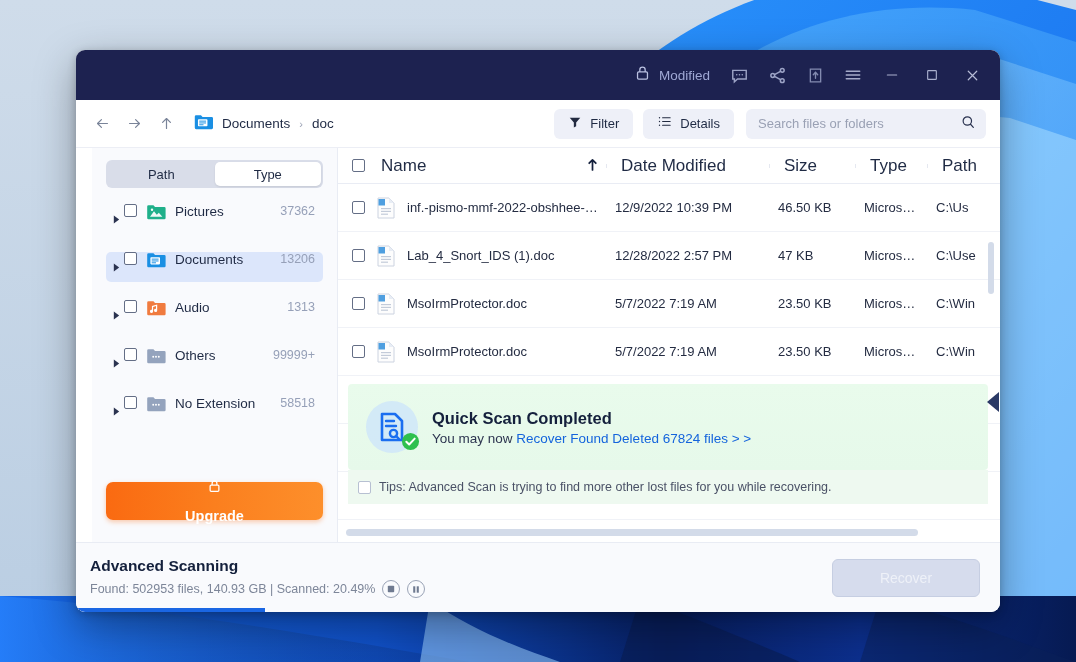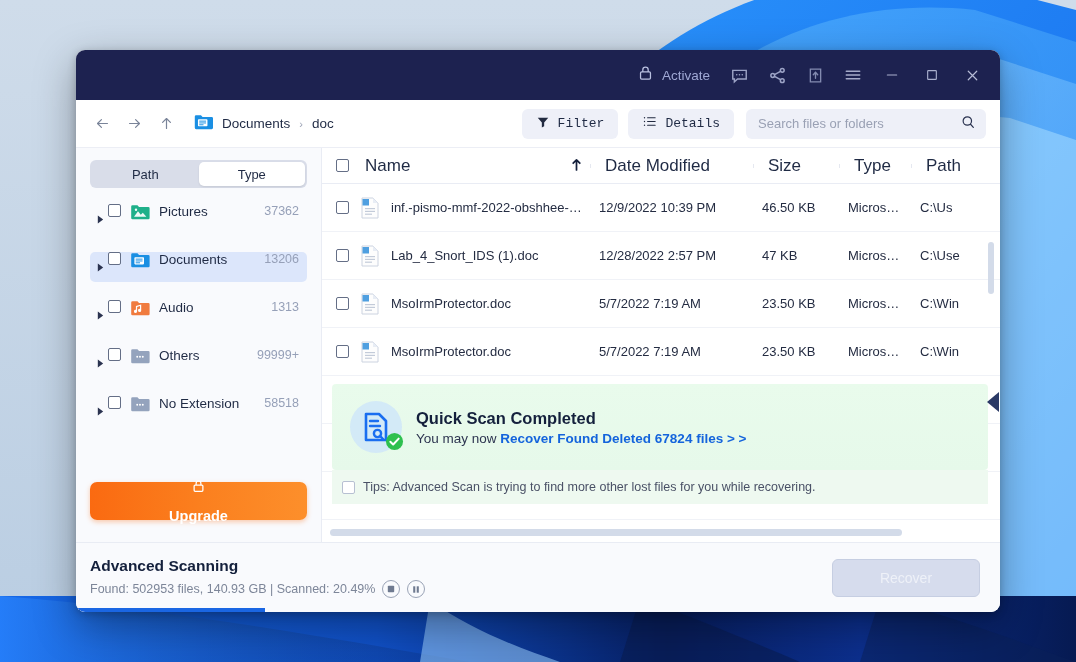--- a/index.html
+++ b/index.html
@@ -53,33 +53,33 @@
   }
   .nav-btn { width:32px; height:32px; display:flex; align-items:center; justify-content:center; cursor:pointer; border-radius:5px;}
   .breadcrumb { display:flex; align-items:center; gap:9px; margin-left:12px; }
   .crumb { font-size:13.5px; color:#1f2a44; cursor:pointer; }
   .crumb-sep { font-size:11px; color:#9aa1b4; }
   .tb2-spacer { flex:1 1 auto; }
   .pill {
     height:30px; background:#eef0f8; border-radius:6px; display:flex; align-items:center;
     gap:8px; padding:0 14px; cursor:pointer; margin-left:10px;
   }
-  .pill-label { font-size:13px; color:#1f2a44;font-family:Liberation Mono, monospace; }
+  .pill-label { font-size:13px; color:#1f2a44; }
   .searchbox {
     height:30px; width:240px; background:#eef0f8; border-radius:6px; margin-left:12px;
     display:flex; align-items:center; padding:0 10px 0 12px;
   }
   .searchbox input {
     flex:1 1 auto; border:0; background:transparent; outline:none;
     font-size:13px; color:#1f2a44; font-family:"Liberation Sans", sans-serif;
   }
   .searchbox input::placeholder { color:#9aa1b4; }
 
   
-  .body { flex:1 1 auto; display:flex; min-height:0; }
+  .body { flex:1 1 auto; display:flex; min-height:0;padding-left:16px; }
 
   
   .sidebar {
     width: 246px; flex: 0 0 246px; background: #f9fafd;
     border-right: 1px solid #e9ecf4;
     display:flex; flex-direction:column; padding: 12px 14px 0 14px;
   }
   .seg {
     height:28px; background:#d9dde9; border-radius:6px; display:flex; padding:2px;
     margin-bottom: 16px;
@@ -147,21 +147,21 @@
     position:absolute; left:10px; right:12px; top:200px; height:86px;
     background: linear-gradient(180deg,#e9fbec 0%, #e6f9ea 100%);
     border-radius:4px; display:flex; align-items:center; padding-left:18px;
     pointer-events:auto;
   }
   .notif-icon-wrap { position:relative; width:52px; height:52px; flex:0 0 52px; margin-right:14px;}
   .notif-circ { position:absolute; inset:0; border-radius:50%; background:#cfe6f9; opacity:.85;}
   .notif-title { font-size:16.5px; font-weight:bold; color:#14203c; margin-bottom:3px; }
   .notif-sub { font-size:13.5px; color:#2c3category; }
   .notif-sub { font-size:13.5px; color:#2d3550; }
-  .notif-link { color:#1464dc; font-weight:bold; cursor:pointer; }
+  .notif-link { color:#1464dc; font-weight:normal; cursor:pointer; }
   .notif-tip {
     position:absolute; left:10px; right:12px; top:286px; height:34px;
     background:#eef9f0; display:flex; align-items:center; padding-left:10px;
     font-size:12.5px; color:#4a5166;
   }
 
   
   .vsb-track { position:absolute; right:3px; top:0; bottom:0; width:6px; }
   .vsb-thumb { position:absolute; right:3px; top:58px; width:6px; height:52px; border-radius:3px; background:#d3dbe9; }
   .hsb { position:absolute; left:8px; bottom:6px; height:7px; width:572px; border-radius:4px; background:#d3dbe9; }
@@ -239,21 +239,21 @@
       <div class="tb-spacer"></div>
 
       <div class="tb-group">
         <div class="activate">
           <span>
             <svg width="17" height="18" viewBox="0 0 24 24" fill="none" stroke="#b9c0e0" stroke-width="1.8">
               <rect x="5" y="10.5" width="14" height="10" rx="1.6"></rect>
               <path d="M8.2 10.5 V7.6 a3.8 3.8 0 0 1 7.6 0 V10.5"></path>
             </svg>
           </span>
-          <span class="activate-label">Activate</span>
+          <span class="activate-label">Modified</span>
         </div>
 
         <div class="tb-icon">
           <svg width="19" height="19" viewBox="0 0 24 24" fill="none" stroke="#b9c0e0" stroke-width="1.8">
             <path d="M3.5 5.5 h17 v11 h-11 l-4 3.5 v-3.5 h-2 z"></path>
             <circle cx="8.5" cy="11" r="1" fill="#b9c0e0" stroke="none"></circle>
             <circle cx="12" cy="11" r="1" fill="#b9c0e0" stroke="none"></circle>
             <circle cx="15.5" cy="11" r="1" fill="#b9c0e0" stroke="none"></circle>
           </svg>
         </div>

